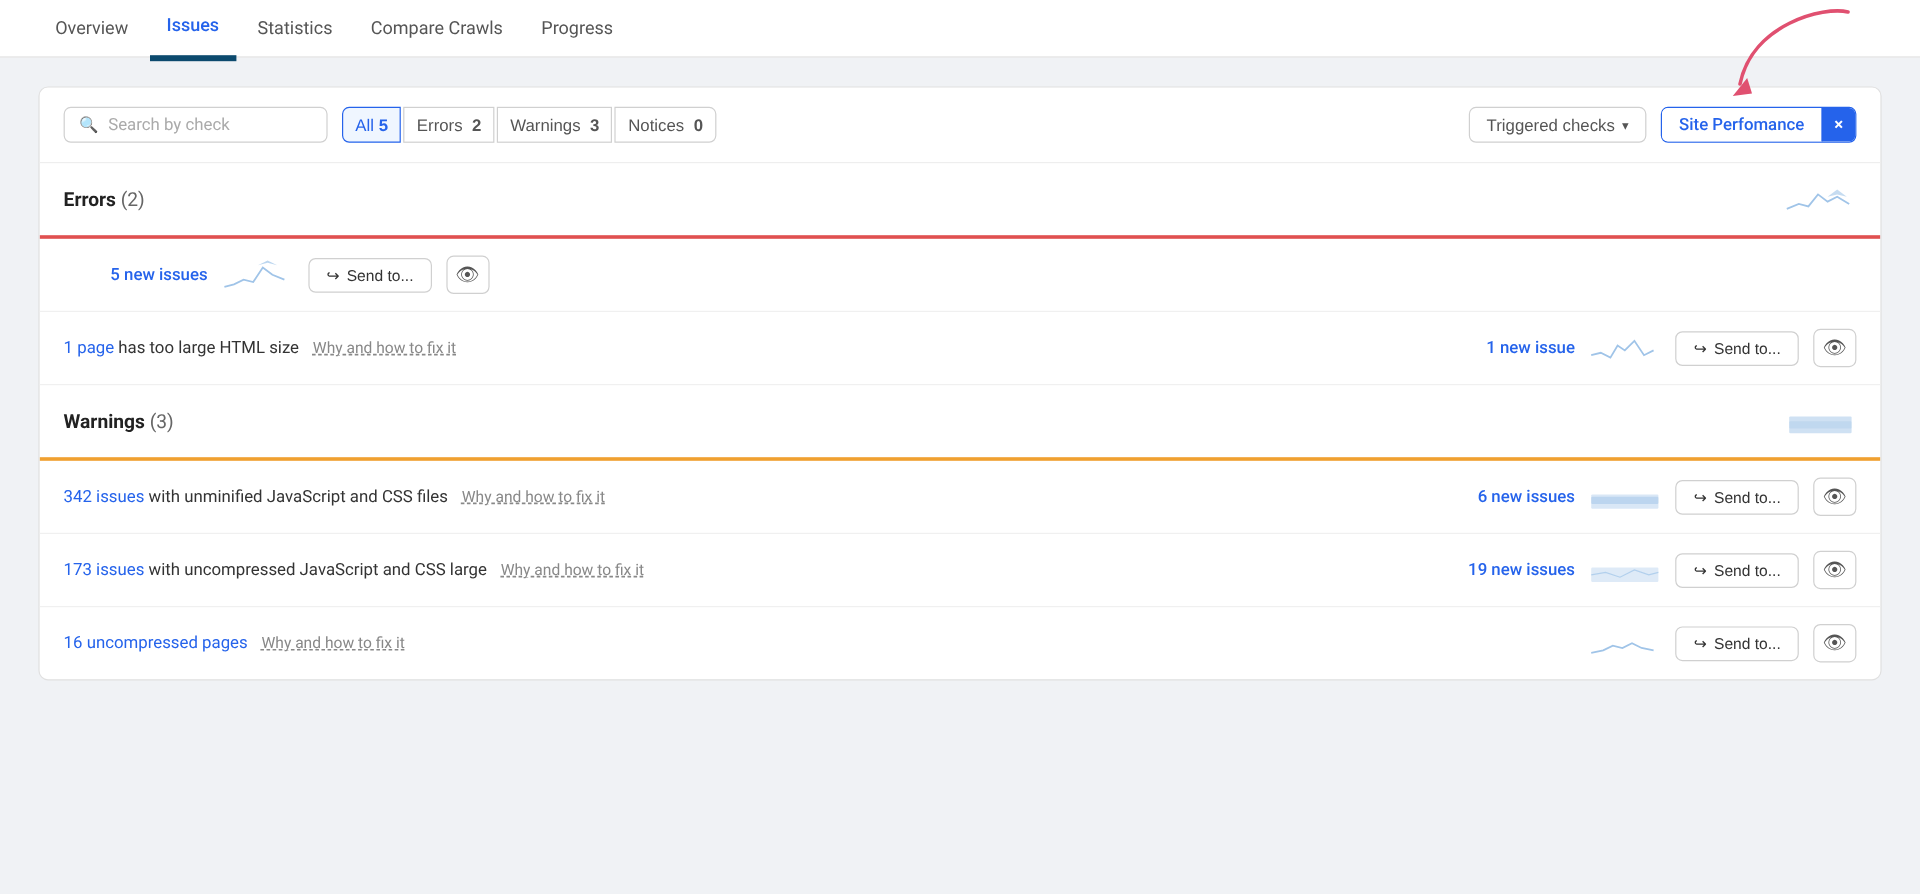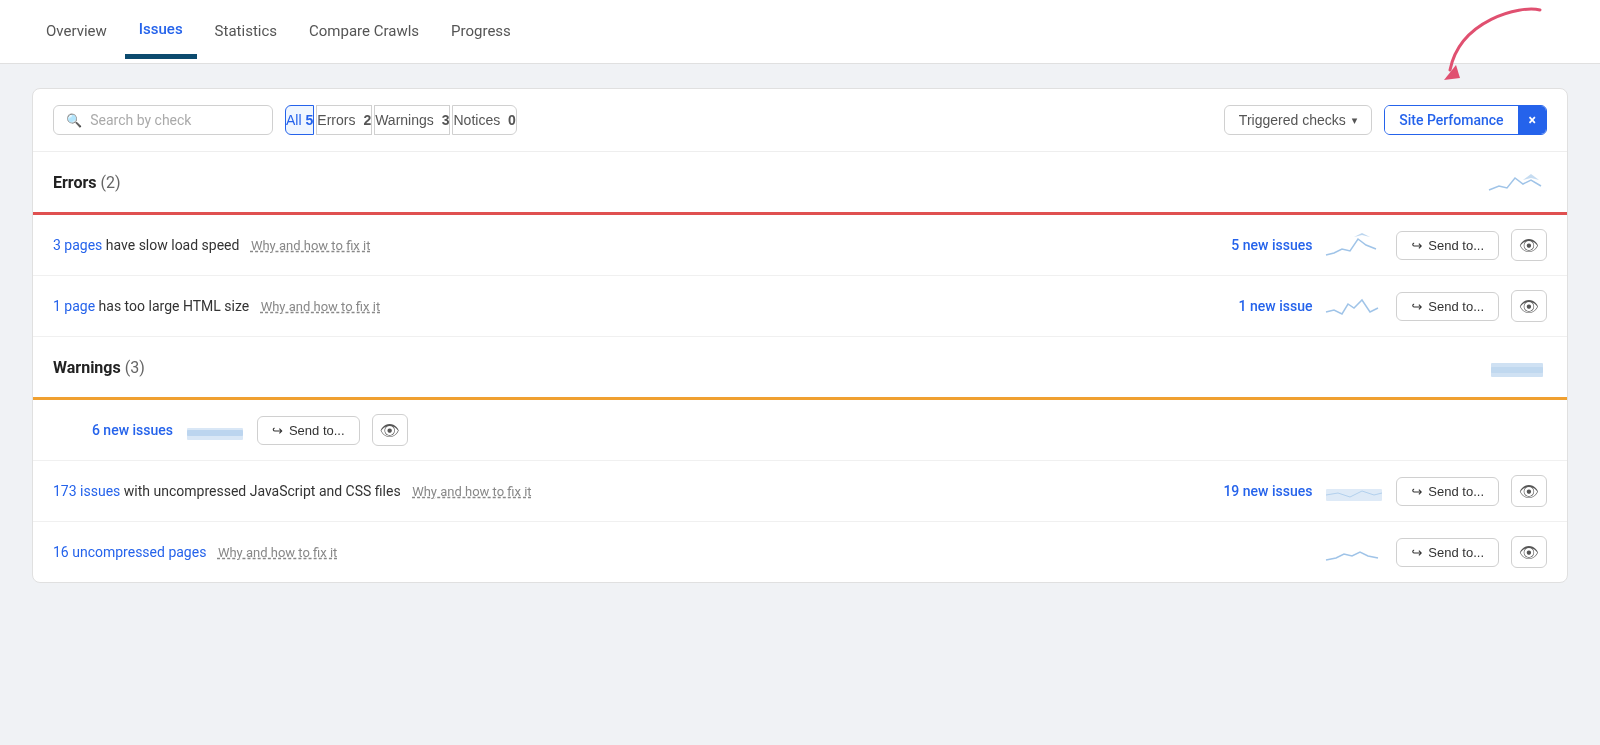--- a/index.html
+++ b/index.html
@@ -10,21 +10,21 @@
       position: relative;
     }
 
     
     .nav-bar {
       background: #fff;
       border-bottom: 1px solid #e0e0e0;
       padding: 0 32px;
       display: flex;
       align-items: center;
-      height: 64px;
+      height: 48px;
       gap: 4px;
     }
     .nav-item {
       padding: 16px 14px;
       font-size: 15px;
       color: #555;
       cursor: pointer;
       border-bottom: 2px solid transparent;
       text-decoration: none;
       white-space: nowrap;
@@ -68,21 +68,21 @@
       width: 220px;
       background: #fff;
     }
     .search-icon-char { color: #aaa; font-size: 13px; }
 
     .filter-group {
       display: flex;
       gap: 2px;
     }
     .filter-btn {
-      padding: 6px 0;
+      padding: 6px 10px;
       border: 1px solid #d0d0d0;
       background: #fff;
       font-size: 14px;
       cursor: pointer;
       color: #555;
     }
     .filter-btn:first-child { border-radius: 6px 0 0 6px; }
     .filter-btn:last-child { border-radius: 0 6px 6px 0; }
     .filter-btn.active {
       border-color: #2563eb;
@@ -300,25 +300,20 @@
       </span>
 
       <svg class="spark-svg" viewBox="0 0 60 32">
         <polyline points="2,24 12,20 20,22 28,12 36,18 44,14 54,20" fill="none" stroke="#a0c4e8" stroke-width="1.5"></polyline>
         <polygon points="36,14 44,8 52,14 44,12" fill="#a0c4e8" opacity="0.6"></polygon>
       </svg>
     </div>
     <div class="section-divider-errors"></div>
 
     <div class="issue-row">
-      <div class="issue-text">
-        <a class="issue-link">3 pages</a>
-        <span> have slow load speed</span>
-        <a class="issue-fix">Why and how to fix it</a>
-      </div>
       <span class="new-issues">5 new issues</span>
       <svg class="spark-svg" viewBox="0 0 60 32">
         <polyline points="2,26 10,24 18,20 26,22 34,10 42,16 52,20" fill="none" stroke="#a0c4e8" stroke-width="1.5"></polyline>
         <polygon points="30,8 38,4 46,8 38,6" fill="#a0c4e8" opacity="0.7"></polygon>
       </svg>
       <button class="send-btn">
         <span>↪</span>
         <span>Send to...</span>
       </button>
       <button class="eye-btn">
@@ -352,38 +347,43 @@
       </span>
 
       <svg class="spark-svg" viewBox="0 0 60 32">
         <rect x="4" y="12" width="52" height="14" fill="#a0c4e8" opacity="0.5" rx="1"></rect>
         <rect x="4" y="16" width="52" height="6" fill="#a0c4e8" opacity="0.3" rx="1"></rect>
       </svg>
     </div>
     <div class="section-divider-warnings"></div>
 
     <div class="issue-row">
+      <div class="issue-text">
+        <a class="issue-link">342 issues</a>
+        <span> with unminified JavaScript and CSS files</span>
+        <a class="issue-fix">Why and how to fix it</a>
+      </div>
       <span class="new-issues">6 new issues</span>
       <svg class="spark-svg" viewBox="0 0 60 32">
         <rect x="2" y="14" width="56" height="12" fill="#a0c4e8" opacity="0.4" rx="1"></rect>
         <rect x="2" y="16" width="56" height="6" fill="#a0c4e8" opacity="0.5" rx="1"></rect>
       </svg>
       <button class="send-btn">
         <span>↪</span>
         <span>Send to...</span>
       </button>
       <button class="eye-btn">
         <span>👁</span>
       </button>
     </div>
 
     <div class="issue-row">
       <div class="issue-text">
         <a class="issue-link">173 issues</a>
-        <span> with uncompressed JavaScript and CSS files</span>
+        <span> with uncompressed JavaScript and CSS large</span>
         <a class="issue-fix">Why and how to fix it</a>
       </div>
       <span class="new-issues">19 new issues</span>
       <svg class="spark-svg" viewBox="0 0 60 32">
         <rect x="2" y="14" width="56" height="12" fill="#a0c4e8" opacity="0.35" rx="1"></rect>
         <polyline points="2,20 14,18 26,22 38,16 50,20 58,18" fill="none" stroke="#a0c4e8" stroke-width="1" opacity="0.7"></polyline>
       </svg>
       <button class="send-btn">
         <span>↪</span>
         <span>Send to...</span>

